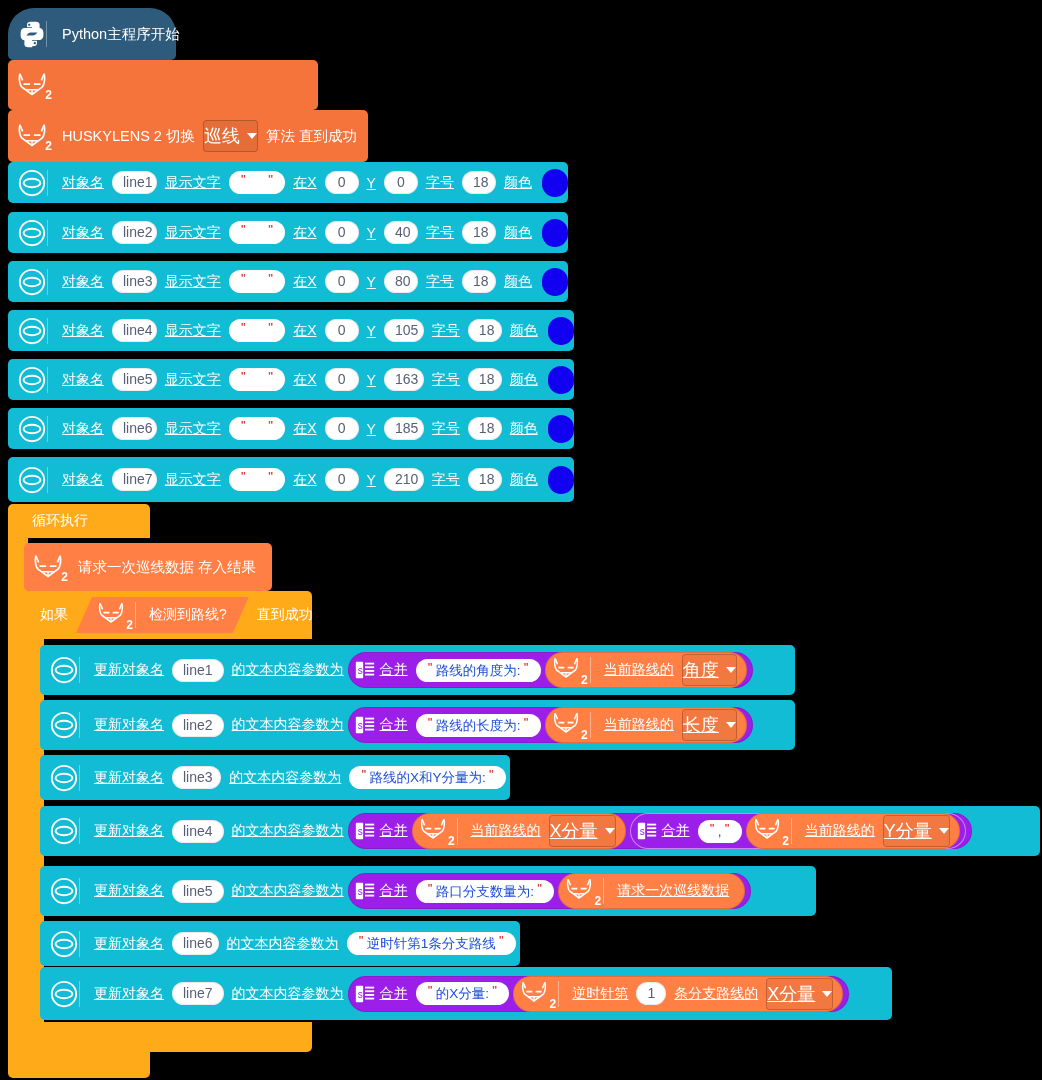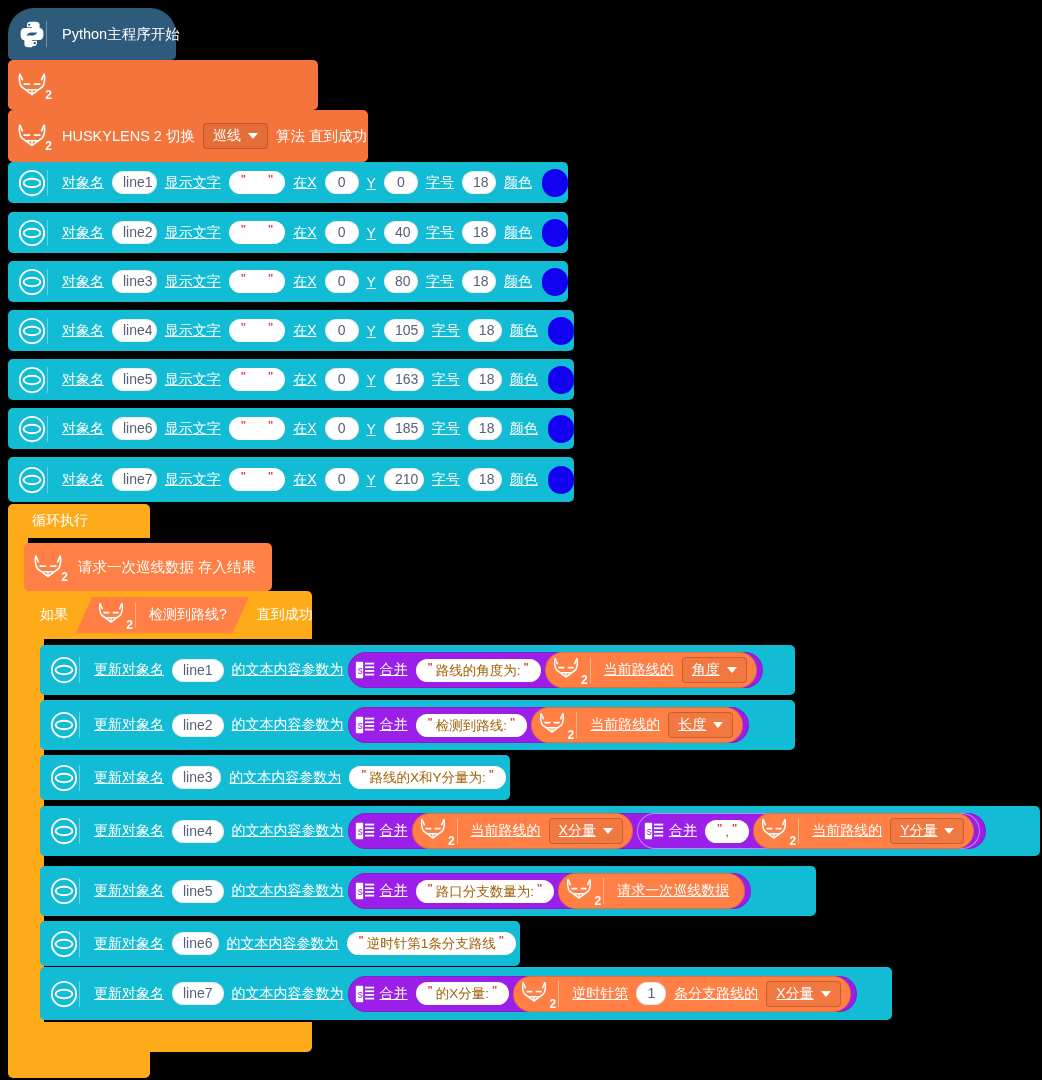--- a/index.html
+++ b/index.html
@@ -58,30 +58,30 @@
   .oval-str {
     background: #fff; color: #575E75;
     border-radius: 14px;
     padding: 3px 9px;
     font-size: 13.5px;
     margin: 0 4px;
     line-height: 17px;
     display: inline-flex; align-items: center;
   }
   .q { color: #d44; font-size: 11px; font-weight: bold; padding: 0 3px; position: relative; top: -3px;}
-  .strtxt { color: #a16207; font-size: 13.5px; }
+  .strtxt { color: #1d4ed8; font-size: 13.5px; }
   .str-blank { display: inline-block; width: 16px; }
 
   
   .dd {
     border: 1px solid rgba(0,0,0,.20);
     border-radius: 4px;
-    padding: 3px 9px;
+    padding: 3px 0;
     margin: 8px 4px;
-    font-size: 14px;
+    font-size: 18px;
     display: inline-flex; align-items: center; gap: 7px;
     background: rgba(0,0,0,.06);
   }
   .dd-c { background: rgba(0,0,0,.05); }
   .caret { width: 0; height: 0; border-left: 5px solid transparent; border-right: 5px solid transparent; border-top: 6px solid #fff; }
 
   
   .swatch { width: 34px; height: 28px; border-radius: 17px; background: #1200F0; margin-left: 6px; }
 
   
@@ -455,21 +455,21 @@
             <text x="4" y="16" font-size="11" fill="#9B1FE8" font-family="Liberation Sans,sans-serif">s</text>
             <rect x="12" y="4" width="10" height="2" fill="#fff"></rect>
             <rect x="12" y="8" width="10" height="2" fill="#fff"></rect>
             <rect x="12" y="12" width="10" height="2" fill="#fff"></rect>
             <rect x="12" y="16" width="10" height="2" fill="#fff"></rect>
           </svg>
       </span>
       <span class="lbl lbl-sm">合并</span>
       <span class="oval-str">
           <span class="q">"</span>
-          <span class="strtxt">检测到路线:</span>
+          <span class="strtxt">路线的长度为:</span>
           <span class="q">"</span>
         </span>
       <span class="rep rep-husky" style="padding-left:4px;">
         <span class="husky-ic">
           <svg width="34" height="27" viewBox="0 0 40 32">
             <path fill="none" stroke="#fff" stroke-width="1.8" d="M7 4 L10 11 M33 4 L30 11"></path>
             <path fill="none" stroke="#fff" stroke-width="1.8" d="M7 4 C6 10 6 14 9 18 L20 26 L31 18 C34 14 34 10 33 4"></path>
             <path fill="#fff" d="M11 14 h7 v2 h-7z M22 14 h7 v2 h-7z"></path>
             <path fill="none" stroke="#fff" stroke-width="1.6" d="M14 21 h12 M20 21 v5"></path>
           </svg>

